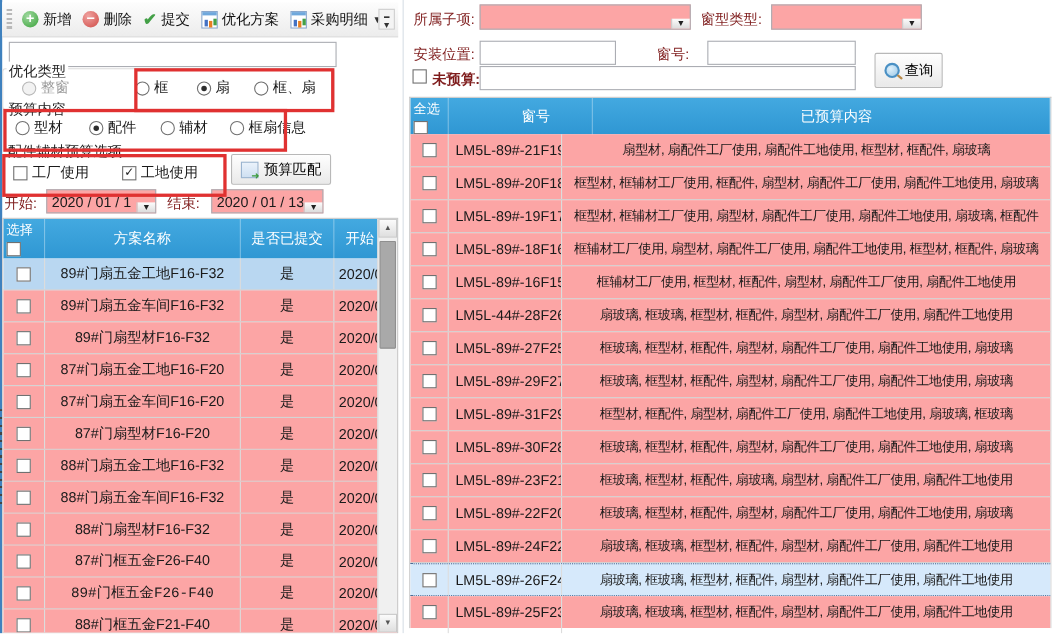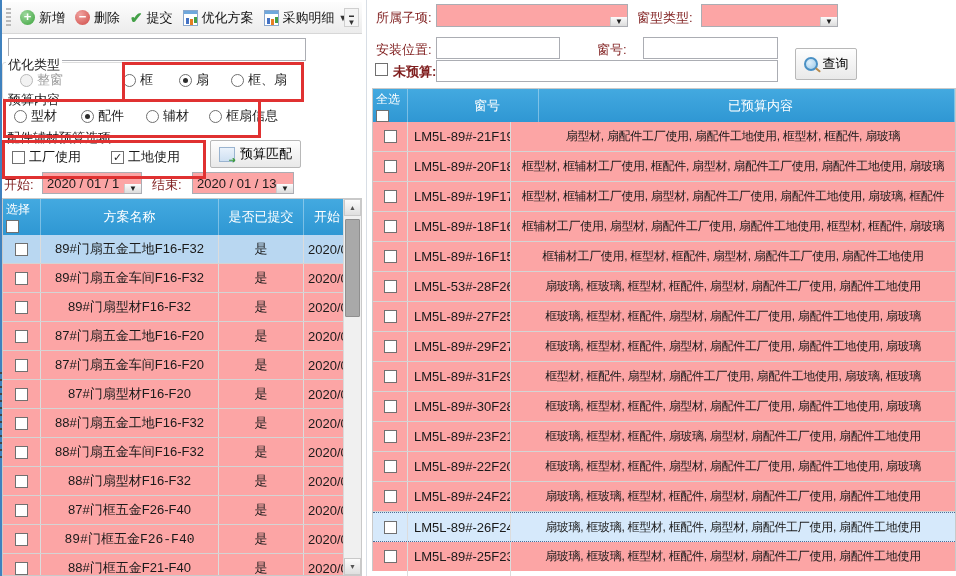--- a/index.html
+++ b/index.html
@@ -393,21 +393,21 @@
           <div class="cell center" style="width: 35px;">
             <span class="cb"></span>
           </div>
           <div class="cell" style="width: 103px; padding-left: 6px;">LM5L-89#-16F15</div>
           <div class="cell center rt-content" style="flex: 1 1 0%; border-right: none;">框辅材工厂使用, 框型材, 框配件, 扇型材, 扇配件工厂使用, 扇配件工地使用</div>
         </div>
         <div class="row" style="height: 30px;">
           <div class="cell center" style="width: 35px;">
             <span class="cb"></span>
           </div>
-          <div class="cell" style="width: 103px; padding-left: 6px;">LM5L-53#-28F26</div>
+          <div class="cell" style="width: 103px; padding-left: 6px;">LM5L-44#-28F26</div>
           <div class="cell center rt-content" style="flex: 1 1 0%; border-right: none;">扇玻璃, 框玻璃, 框型材, 框配件, 扇型材, 扇配件工厂使用, 扇配件工地使用</div>
         </div>
         <div class="row" style="height: 30px;">
           <div class="cell center" style="width: 35px;">
             <span class="cb"></span>
           </div>
           <div class="cell" style="width: 103px; padding-left: 6px;">LM5L-89#-27F25</div>
           <div class="cell center rt-content" style="flex: 1 1 0%; border-right: none;">框玻璃, 框型材, 框配件, 扇型材, 扇配件工厂使用, 扇配件工地使用, 扇玻璃</div>
         </div>
         <div class="row" style="height: 30px;">

